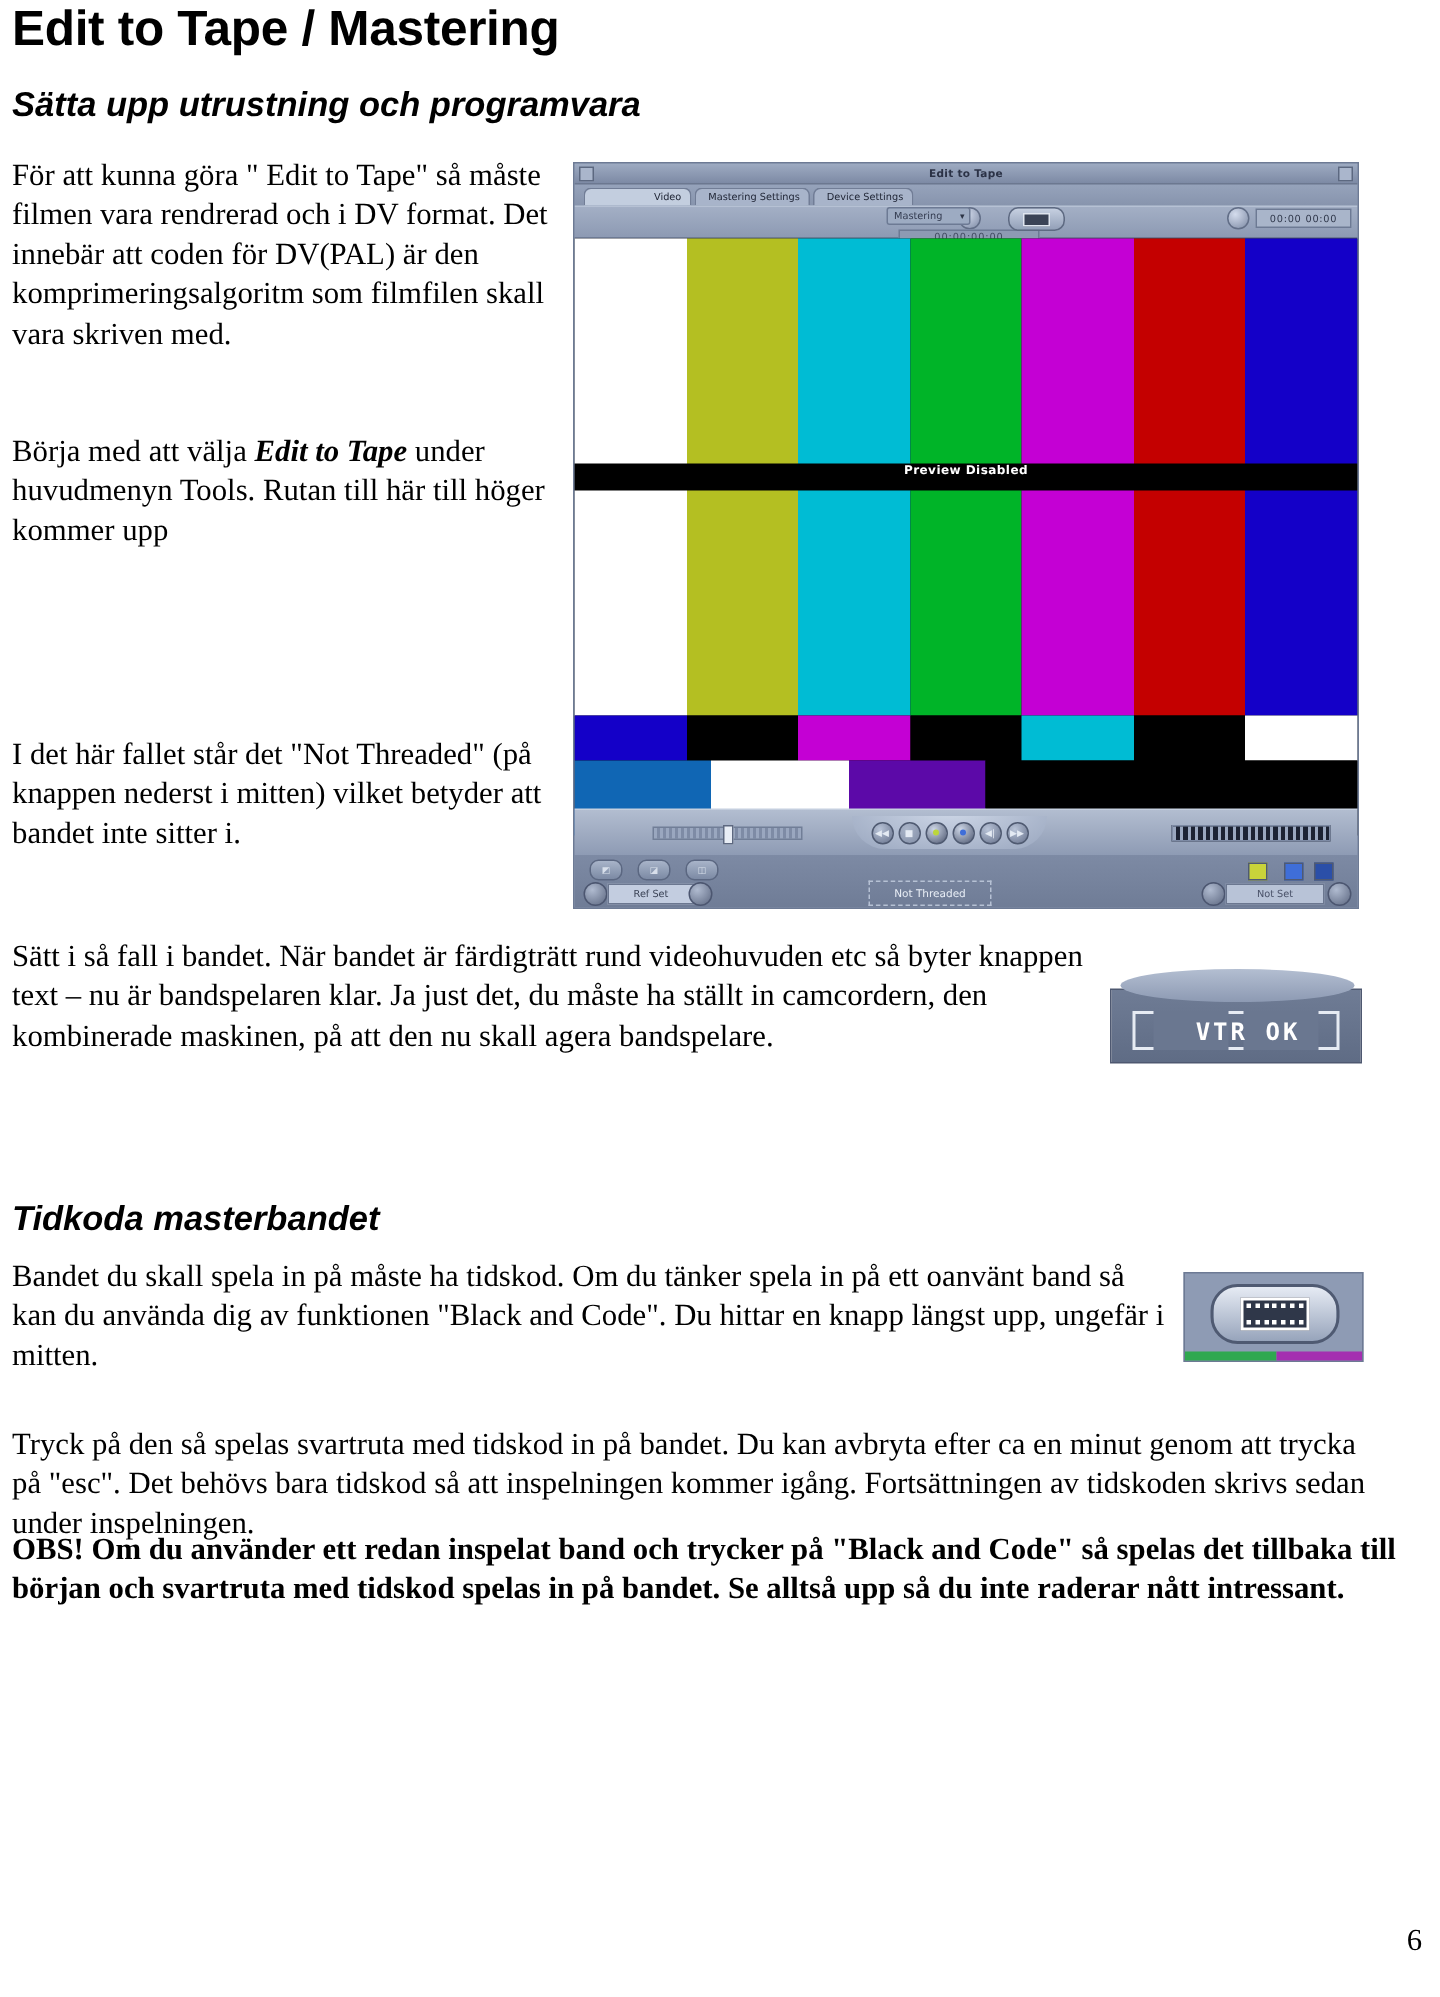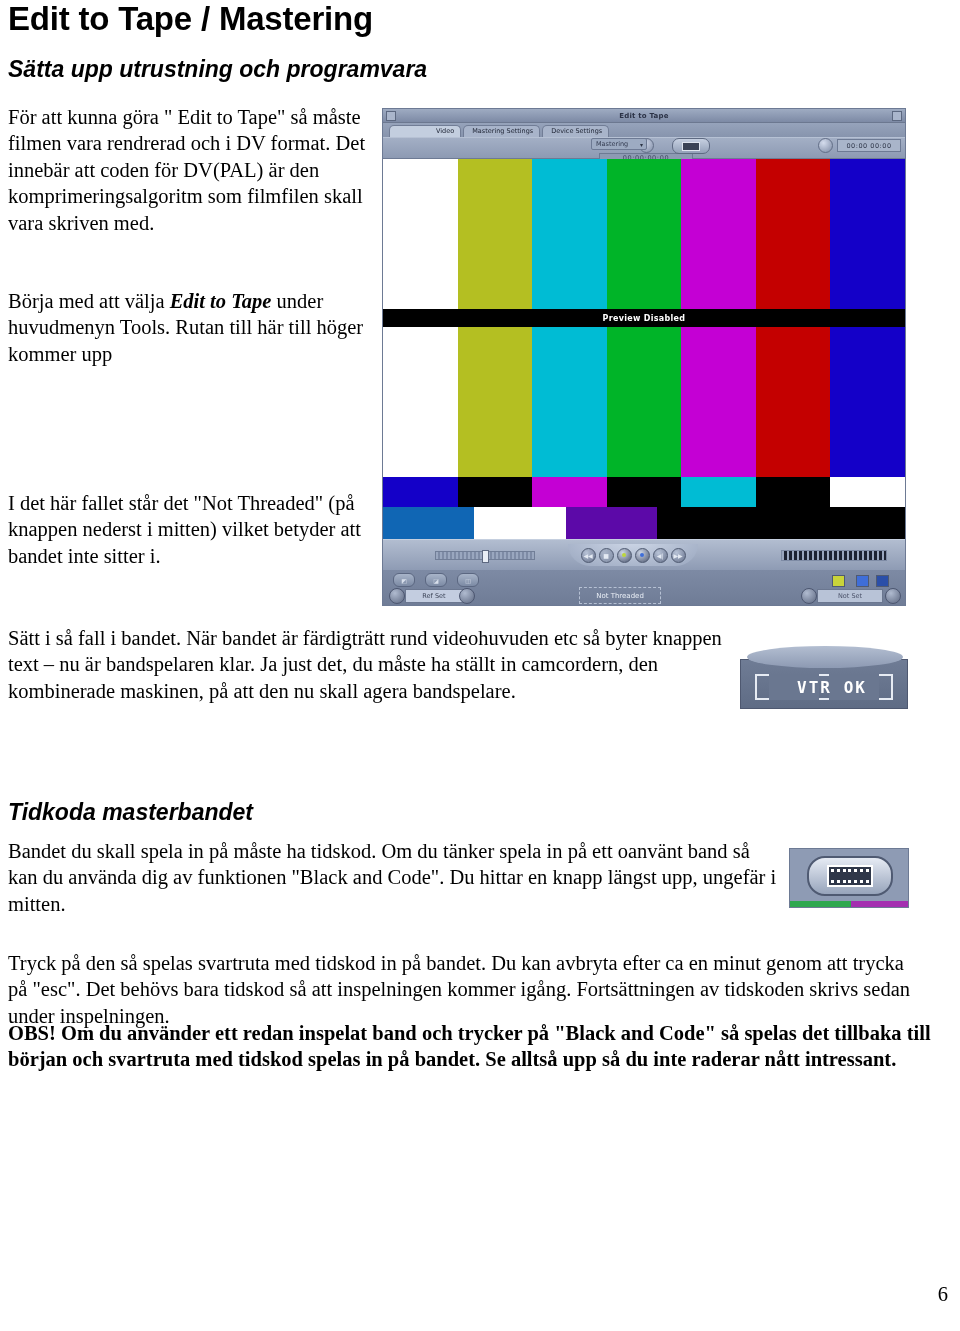--- a/index.html
+++ b/index.html
@@ -233,21 +233,20 @@
   }
   .bars-pluge {
     display: flex;
     height: 50px;
   }
   .bar { height: 100%; }
   .preview-strip {
     height: 18px;
     background: #000;
     display: flex;
-    align-items: center;
     justify-content: center;
   }
   .preview-text {
     color: #ffffff;
     font-size: 8px;
     font-weight: bold;
     letter-spacing: 0.3px;
   }
 
   

